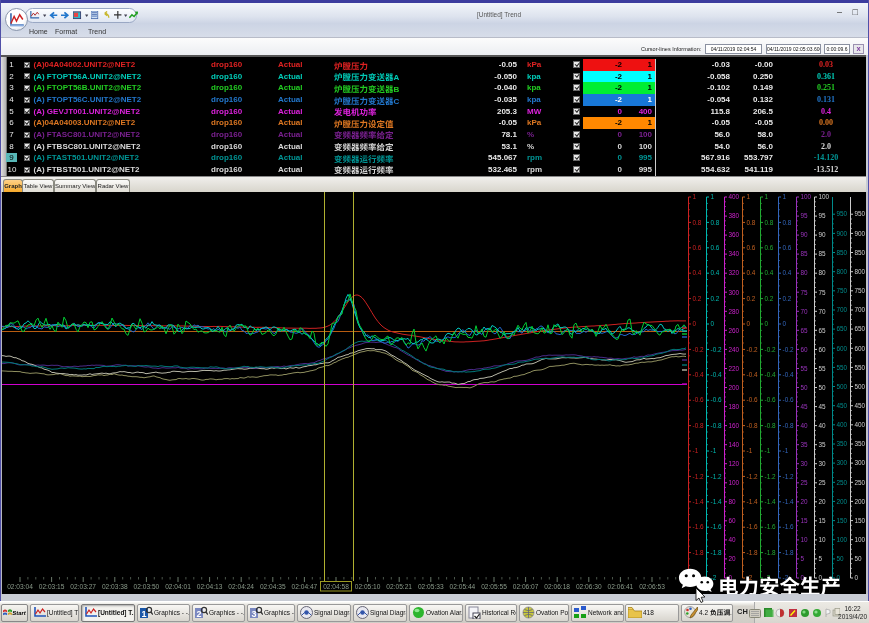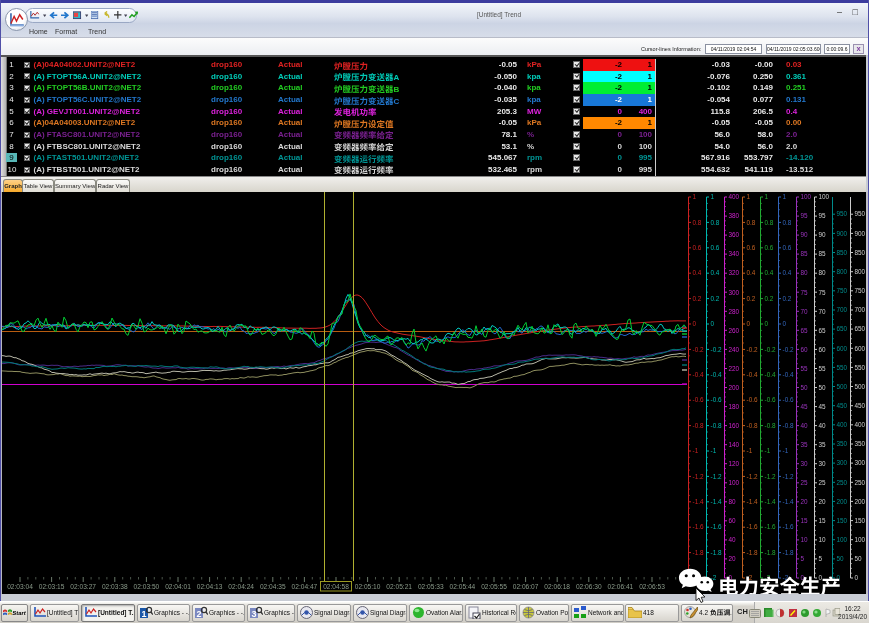--- a/index.html
+++ b/index.html
@@ -44,21 +44,21 @@
 .c-drop{left:211px;}
 .c-act{left:278px;}
 .c-val{left:430px;width:87px;text-align:right;color:#e8e8e8;}
 .c-unit{left:527px;}
 .bar{left:583px;width:72px;top:0!important;height:11.65px!important;line-height:11.65px;}
 .bmn{position:absolute;right:33px;color:#000;}
 .bmx{position:absolute;right:3px;color:#000;}
 .sep{left:655px;width:1px;background:#ccc;top:0!important;height:11.65px!important;}
 .c-min{left:660px;width:70px;text-align:right;color:#e8e8e8;}
 .c-max{left:703px;width:70px;text-align:right;color:#e8e8e8;}
-.c-last{left:786px;width:80px;text-align:left;}
+.c-last{left:786px;width:80px;text-align:center;font-family:Liberation Serif, serif;}
 #tabs{position:absolute;left:0;top:176px;width:869px;height:16px;
  background:linear-gradient(#f0efec,#d8d5cc);border-top:1px solid #888;}
 .tab{position:absolute;top:2px;height:14px;border:1px solid #8a8a80;border-bottom:none;
  border-radius:3px 3px 0 0;font-size:6px;line-height:13px;text-align:center;color:#222;white-space:nowrap;
  background:linear-gradient(#fbfbf9,#dedbd2);overflow:hidden;}
 .tab.sel{background:linear-gradient(#ffd188,#f5a623);font-weight:bold;}
 #chart{position:absolute;left:0;top:192px;width:869px;height:402px;background:#000;
  border-left:2px solid #b8b8c0;border-right:3px solid #c0c0c8;}
 #wm{position:absolute;left:674px;top:376px;width:200px;height:34px;color:#fff;
  font-size:20px;font-weight:bold;white-space:nowrap;}
@@ -214,21 +214,21 @@
           <text x="59.5" y="9.3" font-size="8" font-weight="bold" fill="#00ccb8">A</text>
         </svg>
         <span class="c-val">-0.050</span>
         <span class="c-unit" style="color:#00ccb8">kpa</span>
         <span class="cb cb2"></span>
         <span class="bar" style="background:#00ffff">
           <span class="bmn" style="color:#000000">-2</span>
           <span class="bmx" style="color:#000000">1</span>
         </span>
         <span class="sep"></span>
-        <span class="c-min">-0.076</span>
+        <span class="c-min">-0.058</span>
         <span class="c-max">0.250</span>
         <span class="c-last" style="color:#00ccb8">0.361</span>
       </div>
 <div class="tr" style="top:25.3px">
         <span class="c-num"><i>3</i></span>
         <span class="cb"></span>
         <span class="c-tag" style="color:#22cc22">(A) FTOPT56B.UNIT2@NET2</span>
         <span class="c-drop" style="color:#22cc22">drop160</span>
         <span class="c-act" style="color:#22cc22">Actual</span>
         <svg style="position:absolute;left:334px;top:0.6px" width="66" height="12">
@@ -275,21 +275,21 @@
         </svg>
         <span class="c-val">-0.035</span>
         <span class="c-unit" style="color:#2277cc">kpa</span>
         <span class="cb cb2"></span>
         <span class="bar" style="background:#1878d8">
           <span class="bmn" style="color:#ffffff">-2</span>
           <span class="bmx" style="color:#ffffff">1</span>
         </span>
         <span class="sep"></span>
         <span class="c-min">-0.054</span>
-        <span class="c-max">0.077</span>
+        <span class="c-max">0.132</span>
         <span class="c-last" style="color:#2277cc">0.131</span>
       </div>
 <div class="tr" style="top:48.6px">
         <span class="c-num"><i>5</i></span>
         <span class="cb"></span>
         <span class="c-tag" style="color:#dd22dd">(A) GEVJT001.UNIT2@NET2</span>
         <span class="c-drop" style="color:#dd22dd">drop160</span>
         <span class="c-act" style="color:#dd22dd">Actual</span>
         <svg style="position:absolute;left:334px;top:0.6px" width="44" height="12">
           <g fill="#dd22dd" transform="translate(0,9.3) scale(0.00850,-0.00850)">

